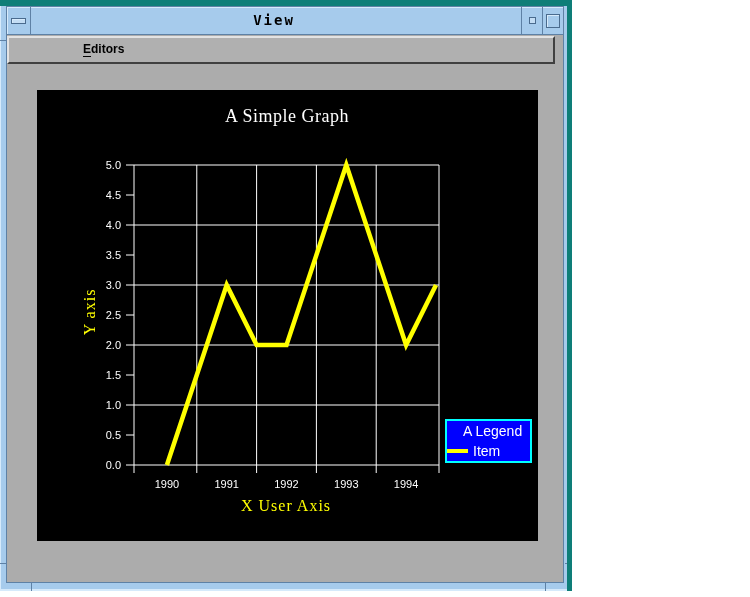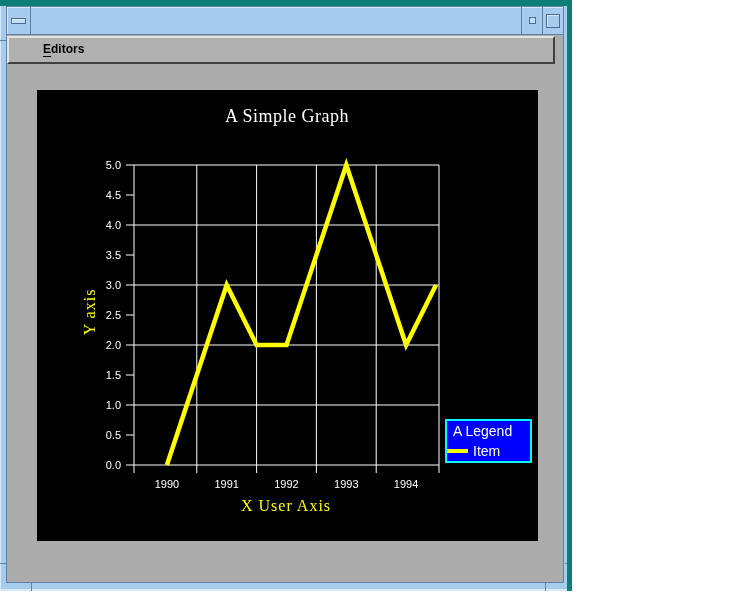--- a/index.html
+++ b/index.html
@@ -44,20 +44,21 @@
   .sq-small{width:7px;height:7px;border:1px solid var(--icon-line);background:#C3DDF4}
   .sq-large{width:14px;height:14px;border:1px solid var(--icon-line);box-shadow:inset 1px 1px 0 var(--hilite)}
 
   .menubar{
     position:absolute;left:0;top:29px;right:8px;height:28px;
     background:var(--menubar);
     border-top:2px solid var(--menubar-hi);
     border-left:2px solid var(--menubar-hi);
     border-bottom:2px solid var(--menubar-sh);
     border-right:2px solid var(--menubar-sh);
+    padding-left:40px;
   }
   .menu-item{
     display:inline-block;margin-left:34px;line-height:23px;
     color:#000;font-size:12px;font-weight:bold;font-family:"Liberation Sans",sans-serif;
     cursor:default;
   }
   .menu-item .initial{border-bottom:1px solid #000;padding-bottom:0px}
 
   
   .notch{position:absolute;background:var(--shadow)}
@@ -72,36 +73,37 @@
   .chart svg{position:absolute;left:0;top:0}
   .tick{font-family:"Liberation Sans",sans-serif;font-size:11px}
   .ctitle{font-family:"Liberation Serif",serif;font-size:18px;letter-spacing:0.5px}
   .axlabel{font-family:"Liberation Serif",serif;font-size:16px;letter-spacing:1px}
 
   .legend{
     position:absolute;left:408px;top:329px;width:87px;height:44px;
     background:var(--legend-bg);border:2px solid var(--legend-border);
     color:#fff;font-family:"Liberation Sans",sans-serif;font-size:14px;line-height:20px;
   }
-  .legend .lg1{padding-left:6px;white-space:nowrap}
+  .legend .lg1{padding-left:16px;white-space:nowrap}
   .legend .lg2{display:flex;align-items:center;padding-left:0;white-space:nowrap}
   .legend .swatch{display:inline-block;width:21px;height:4px;background:var(--accent);margin-right:5px}
 </style>
 </head>
 <body>
 
 <div class="canvas">
   <div class="window">
 
     <div class="inner">
 
       <div class="titlebar">
         <div class="tb-btn menu-btn">
           <div class="dash"></div>
         </div>
+        <div class="tb-title">View</div>
         <div class="tb-btn min-btn">
           <div class="sq-small"></div>
         </div>
         <div class="tb-btn max-btn">
           <div class="sq-large"></div>
         </div>
       </div>
 
       <div class="menubar">
         <span class="menu-item"><span class="initial">E</span><span>ditors</span></span>

